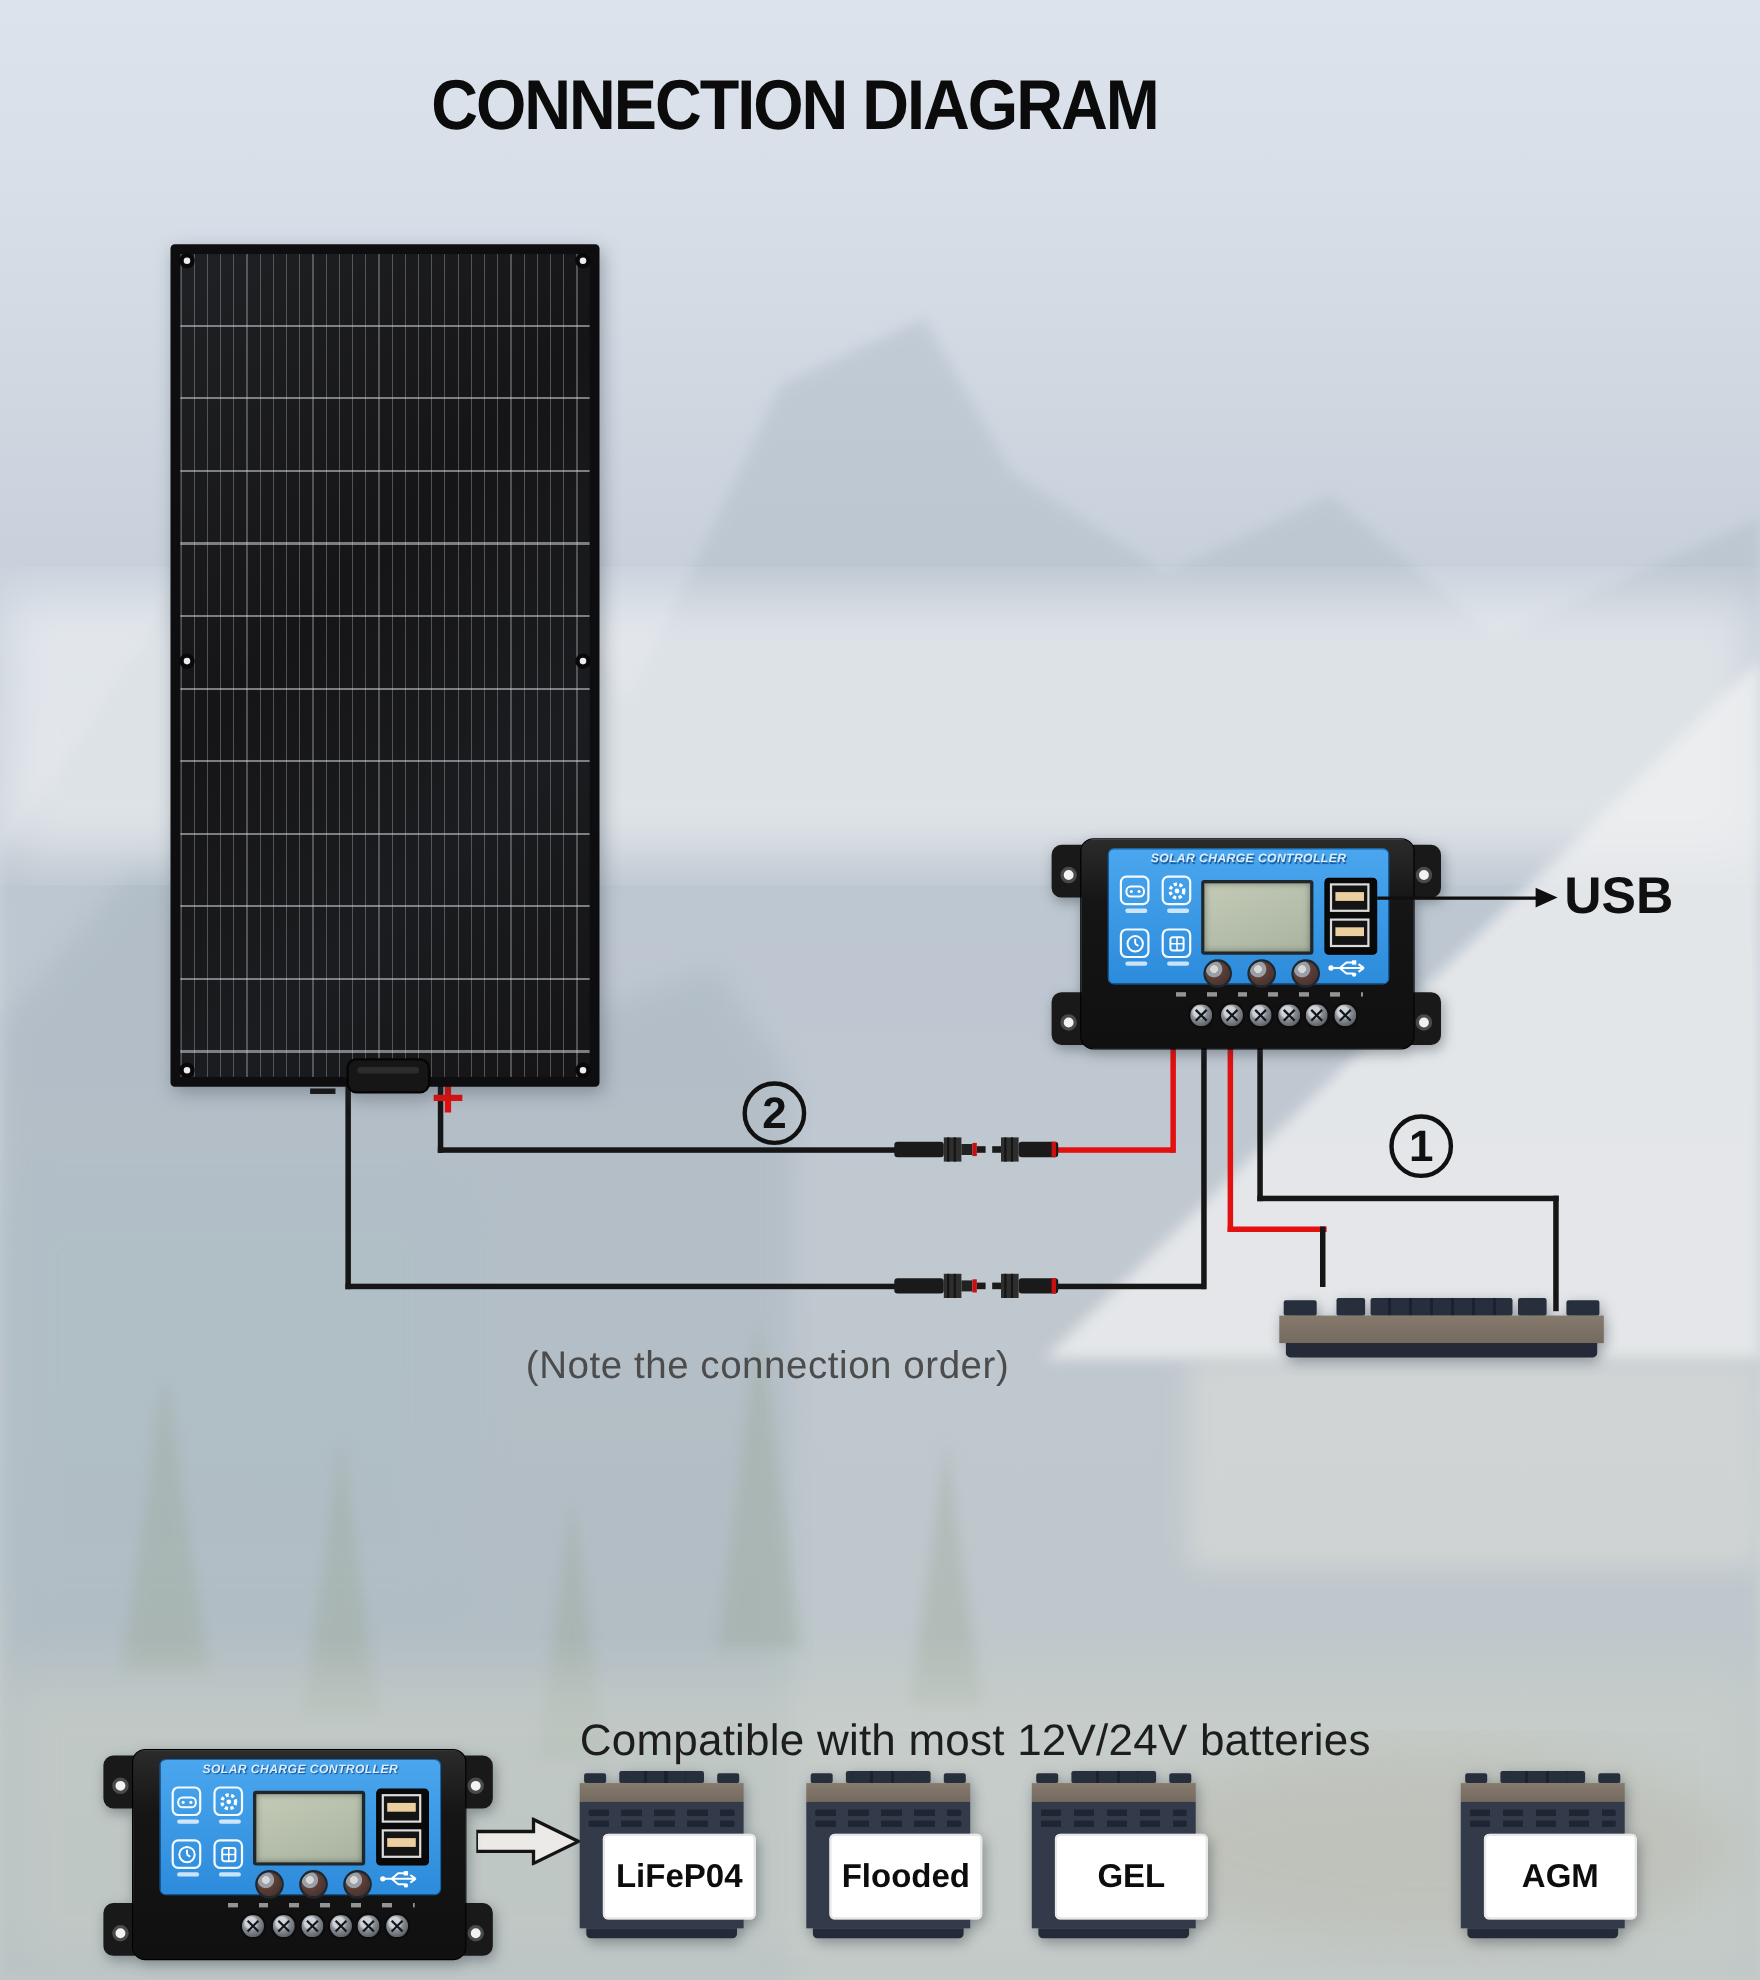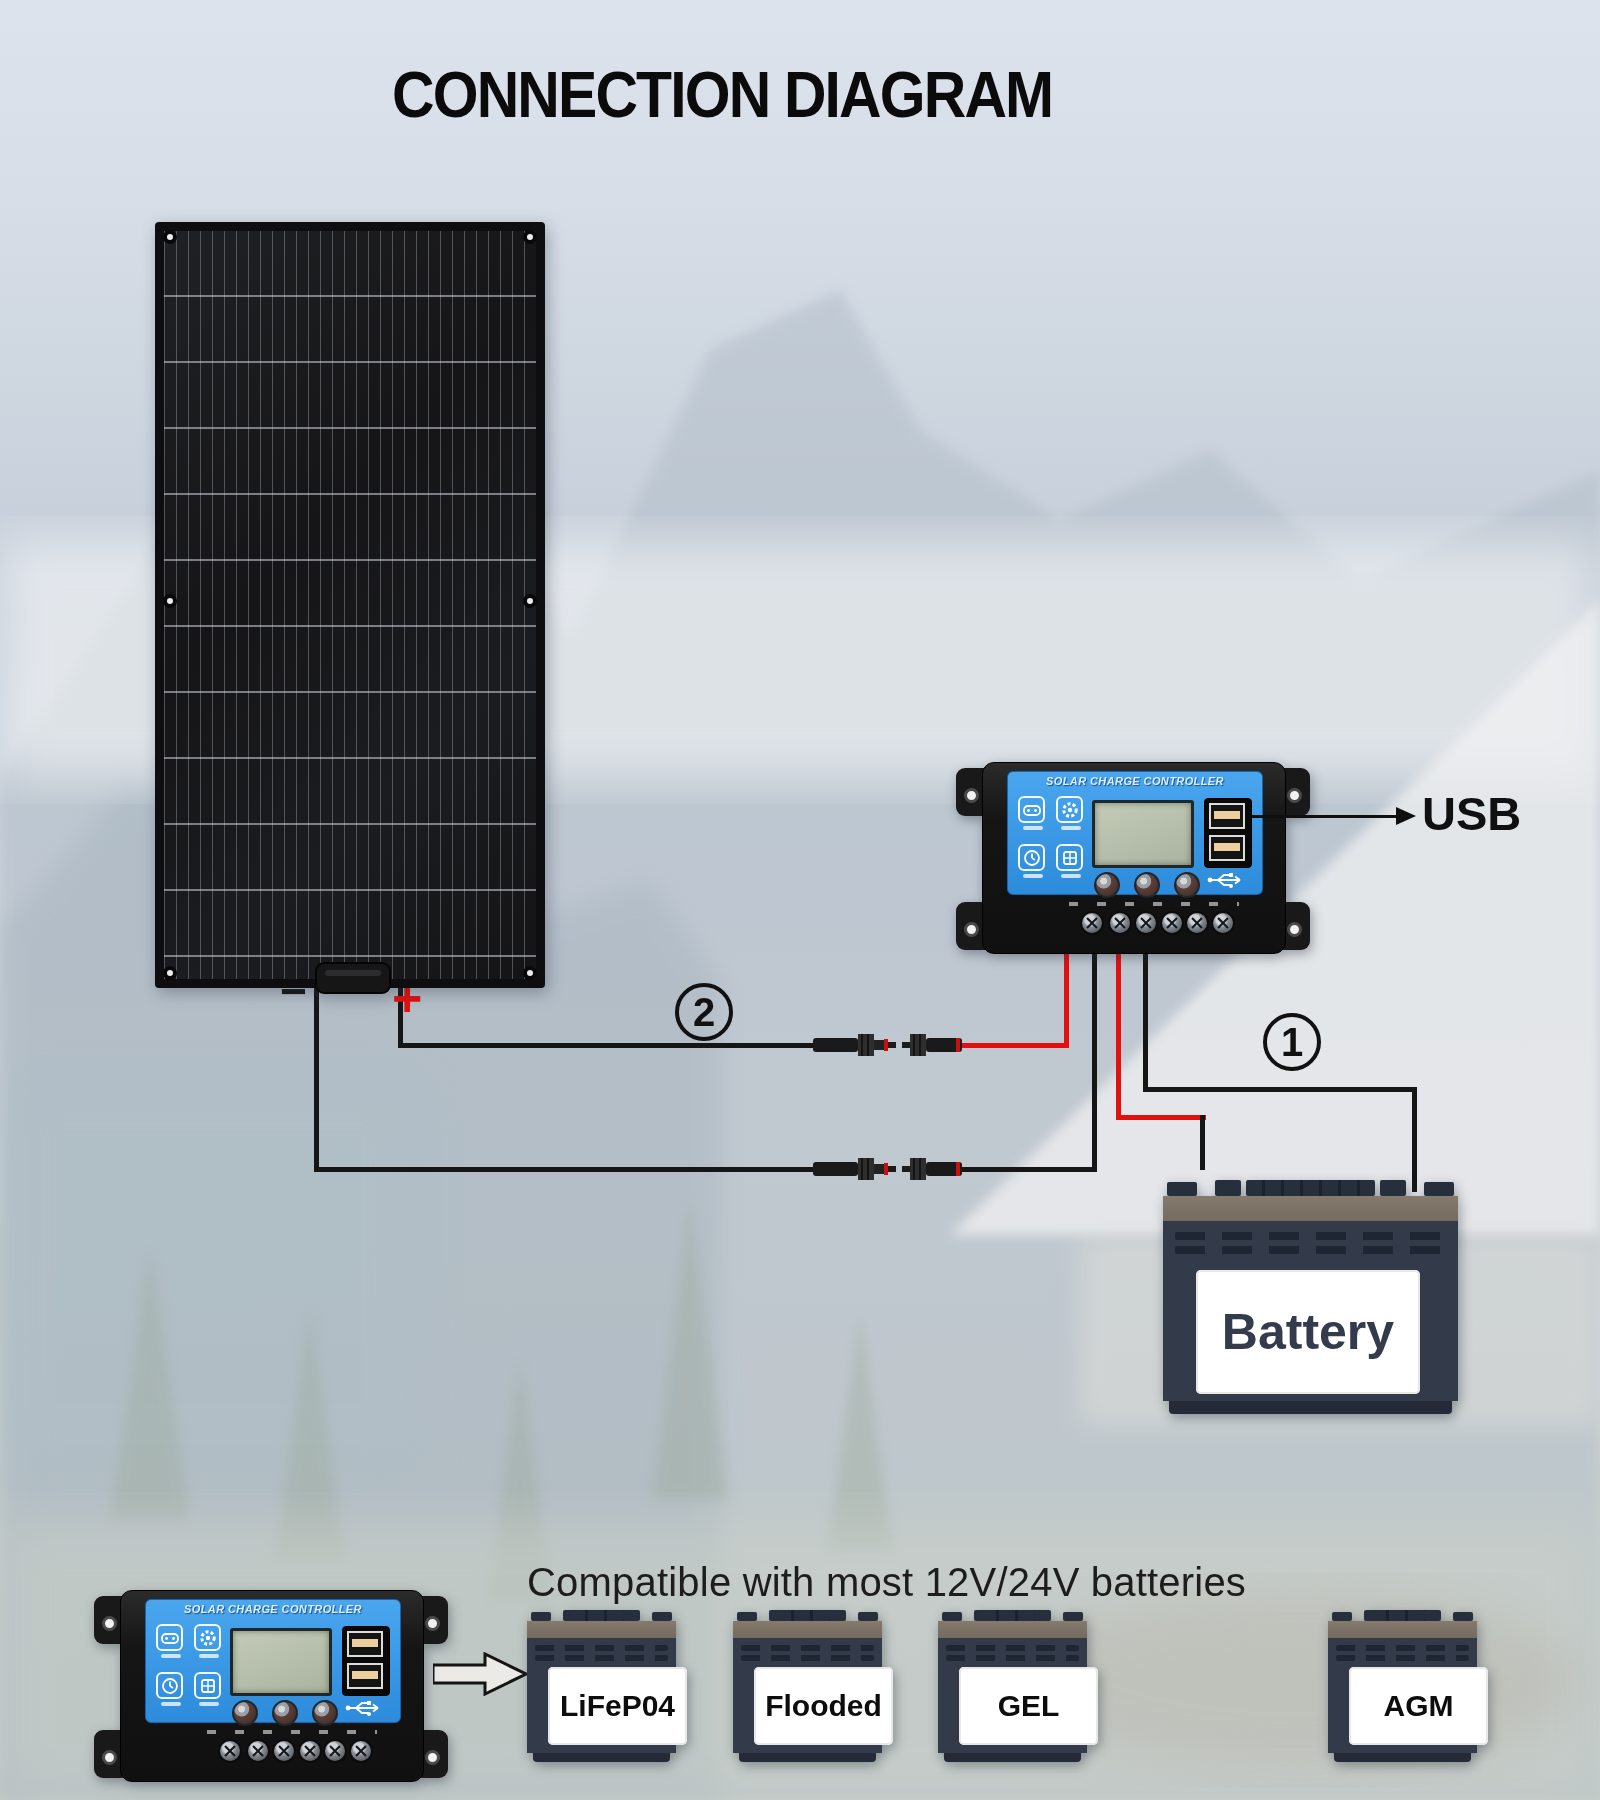--- a/index.html
+++ b/index.html
@@ -191,20 +191,21 @@
     <rect x="72" y="11" width="4" height="12" fill="#c81010"></rect>
     <rect x="76" y="14" width="8" height="6" fill="#1b1b1b"></rect>
     <rect x="90" y="14" width="8" height="6" fill="#1b1b1b"></rect>
     <rect x="98" y="6" width="16" height="22" fill="#2e2e2e"></rect>
     <rect x="101" y="6" width="2" height="22" fill="#141414"></rect>
       <rect x="107" y="6" width="2" height="22" fill="#141414"></rect>
     <rect x="114" y="10" width="36" height="14" rx="3" fill="#1a1a1a"></rect>
     <rect x="144" y="10" width="4" height="14" fill="#c81010"></rect>
   </svg>
 
+  <div class="note">(Note the connection order)</div>
 
   <div class="panel">
     <div class="cells"></div>
     <div class="grommet" style="left:8px;top:8px"></div>
     <div class="grommet" style="right:8px;top:8px"></div>
     <div class="grommet" style="left:8px;top:372px"></div>
     <div class="grommet" style="right:8px;top:372px"></div>
     <div class="grommet" style="left:8px;bottom:8px"></div>
     <div class="grommet" style="right:8px;bottom:8px"></div>
     <div class="jbox"></div>
@@ -301,27 +302,20 @@
 
   <div class="bat big">
     <div class="bat-caps">
       <i class="c1"></i>
         <i class="c2"></i>
         <i class="ridge"></i>
         <i class="c2 r"></i>
         <i class="c1 r"></i>
     </div>
     <div class="bat-band"></div>
-    <div class="bat-body">
-      <div class="vrow v1"></div>
-      <div class="vrow v2"></div>
-      <div class="bat-plate">
-        <span>Battery</span>
-      </div>
-    </div>
     <div class="bat-base"></div>
   </div>
 
   <div class="compat">Compatible with most 12V/24V batteries</div>
 
   <div class="controller" style="left:94px;top:1586px">
     <div class="ear" style="left:0;top:10px">
         <div class="hole"></div>
       </div>
     <div class="ear" style="right:0;top:10px">

